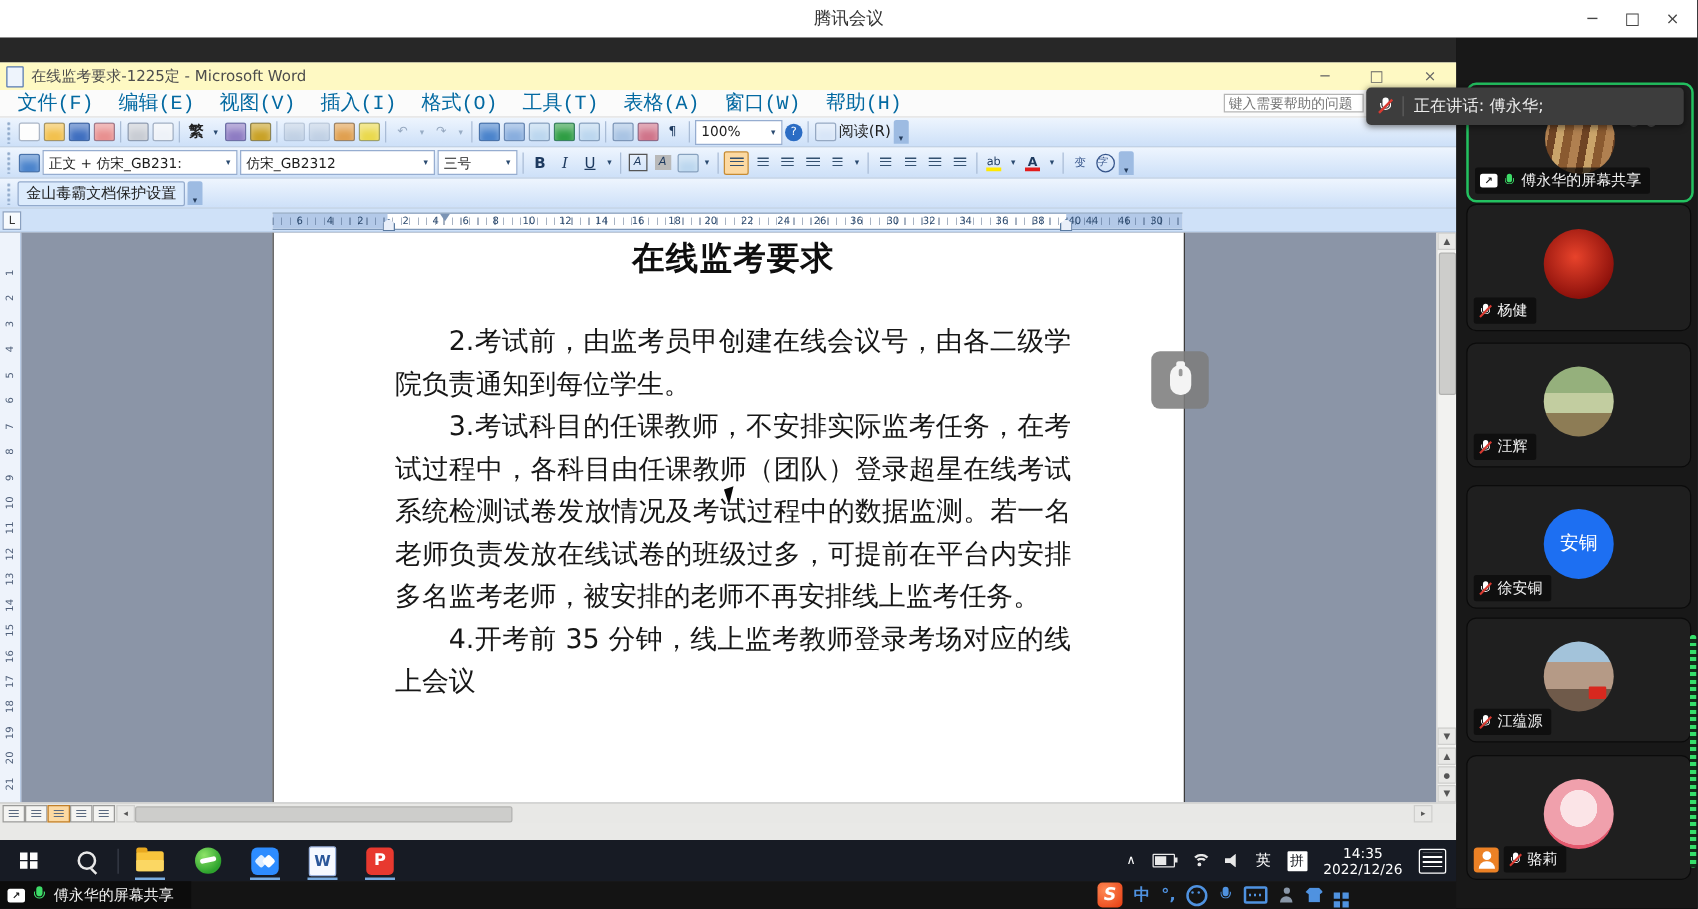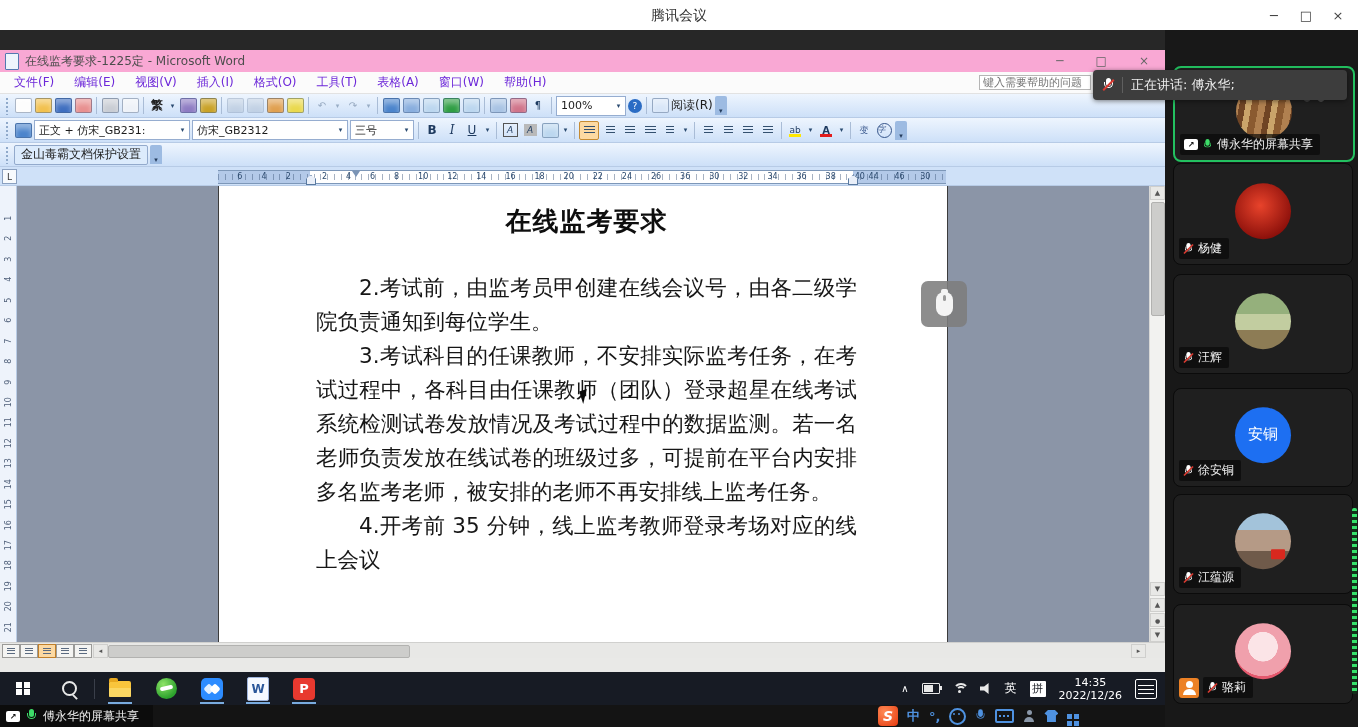--- a/index.html
+++ b/index.html
@@ -6,26 +6,26 @@
   .screen{position:relative;width:1358px;height:727px;overflow:hidden;background:#111;
     font-family:"DejaVu Sans","Liberation Sans",sans-serif;-webkit-font-smoothing:antialiased;}
   
   .tm-titlebar{position:absolute;left:0;top:0;width:100%;height:30px;background:#ffffff;z-index:40;}
   .tm-title{position:absolute;left:0;right:0;top:0;line-height:30px;text-align:center;font-size:14px;color:#333;}
   .tm-controls{position:absolute;right:4px;top:0;height:30px;display:flex;}
   .tm-btn{width:32px;height:30px;display:flex;align-items:center;justify-content:center;color:#454545;font-size:13px;cursor:default;}
   
   .share-area{position:absolute;left:0;top:30px;width:1165px;height:697px;background:#272727;}
   .word-window{position:absolute;left:0;top:20px;width:1165px;height:622px;background:#e9e9e7;}
-  .w-titlebar{height:22px;background:#f9a8d4;display:flex;align-items:center;padding-left:5px;position:relative;}
+  .w-titlebar{height:22px;background:#fef9c3;display:flex;align-items:center;padding-left:5px;position:relative;}
   .w-docicon{width:12px;height:15px;background:#eef4fc;border:1px solid #5578b0;border-radius:1px;margin-right:6px;flex:none;}
   .w-title{font-size:12px;color:#4d4d4d;}
   .w-winbtns{position:absolute;right:16px;top:0;height:22px;display:flex;gap:32px;align-items:center;color:#666;font-size:12px;}
   .w-menubar{height:21px;background:#fbfbfb;border-bottom:1px solid #e2e2e2;display:flex;align-items:center;padding-left:4px;position:relative;}
-  .menu-item{font-size:12px;color:#6d28d9;padding:0 10px;}
+  .menu-item{font-size:16px;color:#0369a1;padding:0 10px;font-family:Liberation Mono, monospace;}
   .help-input{position:absolute;right:74px;top:3px;width:104px;height:13px;border:1px solid #b5b5b5;background:#fff;
     font-size:11px;color:#8b8b8b;padding:0 3px;font-family:inherit;}
   
   .w-tb{display:flex;align-items:center;gap:2px;padding-left:4px;background:linear-gradient(#eef5fe,#cde0f8);border-bottom:1px solid #b7cbe6;}
   .w-tb1{height:23px;}.w-tb2{height:24px;}.w-tb3{height:23px;}
   .grip{width:5px;height:18px;flex:none;background:radial-gradient(circle,#8fa9ca 1px,transparent 1.3px) 0 0/4px 4px repeat-y;margin:0 2px 0 1px;}
   .sep{width:1px;height:17px;background:#a9bcd6;margin:0 2px;flex:none;}
   .ti{position:relative;width:18px;height:17px;border-radius:2px;display:flex;align-items:center;justify-content:center;
       font-size:10px;color:#1e3a5f;flex:none;}
   .tbx{width:15px;height:13px;border-radius:2px;background:var(--c,#cfe0f3);border:1px solid rgba(70,95,130,.45);
@@ -63,21 +63,21 @@
   .mk-fl{left:134px;top:0;width:0;height:0;border-left:4px solid transparent;border-right:4px solid transparent;border-top:6px solid #7b94b5;}
   .mk-ind{top:4px;width:8px;height:8px;background:#e9eff9;border:1px solid #5a7aa0;clip-path:polygon(50% 0,100% 38%,100% 100%,0 100%,0 38%);}
   .mk-l{left:88px;}.mk-r{left:630px;}
   
   .w-docarea{position:relative;height:456px;background:#8b95a7;overflow:hidden;}
   .vruler{position:absolute;left:0;top:0;width:16px;height:100%;background:#eef3fb;border-right:1px solid #b9cce6;}
   .vr-nums{position:absolute;left:0;top:22px;width:16px;display:flex;flex-direction:column;}
   .vrn{height:20.45px;display:flex;align-items:center;justify-content:center;font-size:8px;color:#50607a;transform:rotate(-90deg);}
   .doc-page{position:absolute;left:218px;top:0;width:728px;height:456px;background:#fff;
       border-left:1px solid #3c3c3c;border-right:1px solid #3c3c3c;}
-  .doc-inner{padding:15px 90px 0 97px;}
+  .doc-inner{padding:1px 90px 0 97px;}
   .doc-title{font-size:26px;line-height:40px;font-weight:bold;color:#0e0e0e;text-align:center;margin:0 0 30px;letter-spacing:1px;}
   .para{font-size:21.5px;line-height:34px;color:#161616;text-align:justify;text-indent:2em;margin:0;}
   .mouse-overlay{position:absolute;left:921px;top:95px;width:46px;height:46px;border-radius:7px;background:rgba(125,125,125,.88);z-index:6;
       display:flex;align-items:center;justify-content:center;}
   .mouse-shape{width:17px;height:24px;background:#f4f4f4;border-radius:8px;position:relative;}
   .mouse-shape::before{content:"";position:absolute;left:5px;top:-3px;width:7px;height:5px;background:#f4f4f4;border-radius:2px;}
   .mouse-shape::after{content:"";position:absolute;left:7px;top:3px;width:3px;height:6px;background:#9a9a9a;border-radius:2px;}
   .cursor-arrow{position:absolute;left:581px;top:204px;width:0;height:0;z-index:7;
       border-top:13px solid #0a0a0a;border-right:8px solid transparent;transform:rotate(-18deg);}
   .vscroll{position:absolute;right:0;top:0;width:15px;height:100%;background:#f2f2f0;border-left:1px solid #d8d8d6;}

